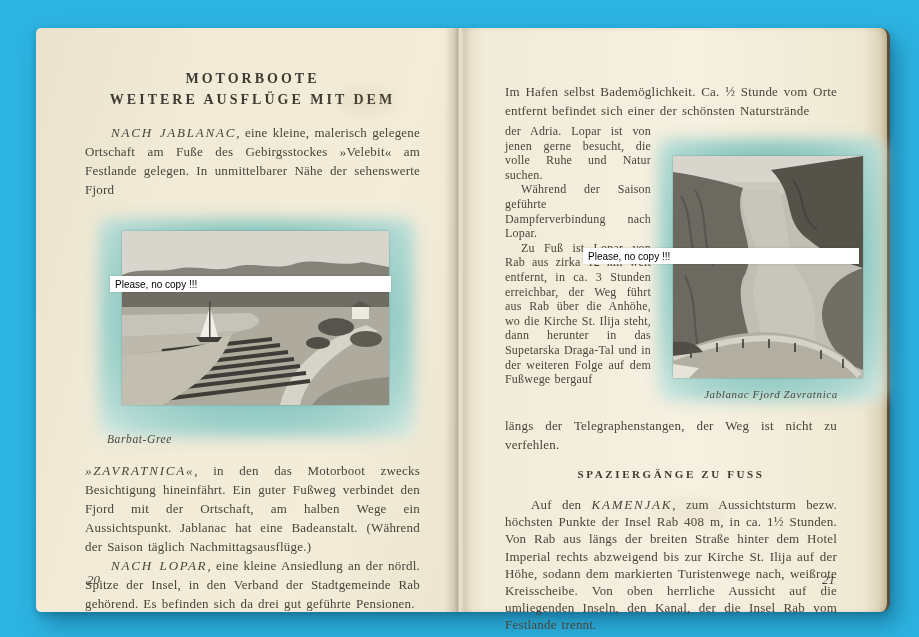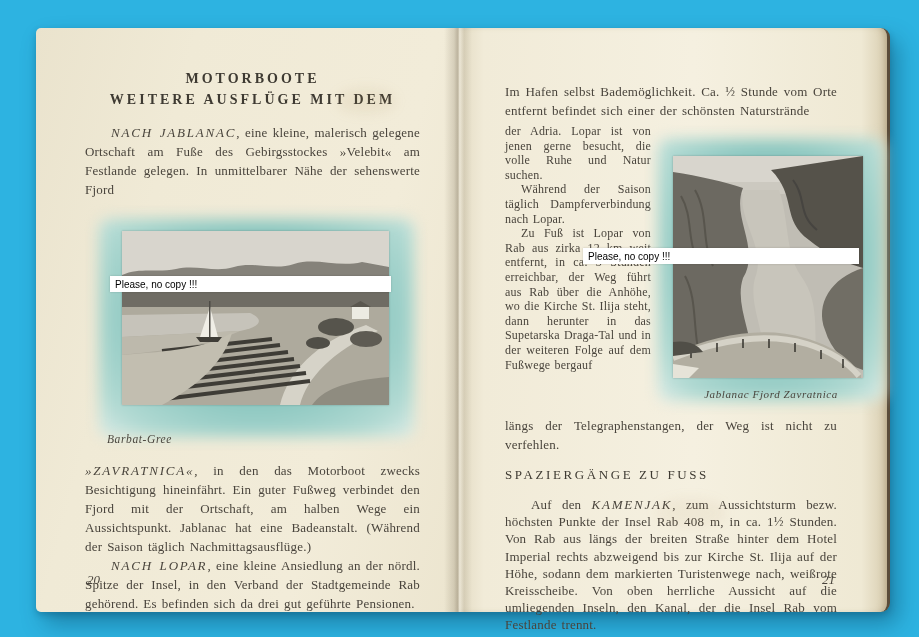--- a/index.html
+++ b/index.html
@@ -67,22 +67,22 @@
     background:radial-gradient(ellipse at 50% 45%,#78bcb4 0%,#8cc7c0 50%,#b2dad3 82%,#dcece7 100%);
     filter:blur(7px);
   }
   .photo-right{left:22px;top:26px;width:190px;height:222px;}
   .cap-right{
     position:absolute;left:0;right:0;bottom:12px;text-align:center;
     font-style:italic;font-size:11px;color:#4a463e;letter-spacing:.6px;
   }
   .tail{margin-top:4px;}
   .heading-right{
-    margin:10px 0 11px;text-align:left;font-weight:normal;color:#3e3a32;
-    font-size:13px;letter-spacing:2.6px;
+    margin:10px 0 11px;text-align:center;font-weight:bold;color:#3e3a32;
+    font-size:11px;letter-spacing:2.6px;
   }
   .last-para{font-size:13px;line-height:17.2px;}
   .page-number{
     position:absolute;bottom:24px;font-style:italic;font-size:13px;color:#49443c;
   }
   .pn-left{left:51px;}
   .pn-right{right:52px;}
   
   .wm{
     position:absolute;height:16px;background:#ffffff;z-index:8;
@@ -149,21 +149,21 @@
 
     <div class="page-number pn-left">20</div>
   </div>
 
   <div class="page page-right">
     <p class="body-text">Im Hafen selbst Bademöglichkeit. Ca. ½ Stunde vom Orte entfernt befindet sich einer der schönsten Naturstrände</p>
 
     <div class="wrap-row">
       <div class="narrow-col">
         <p>der Adria. Lopar ist von jenen gerne besucht, die volle Ruhe und Natur suchen.</p>
-        <p class="ind2">Während der Saison täglich Dampferverbindung nach Lopar.</p>
+        <p class="ind2">Während der Saison geführte Dampferverbindung nach Lopar.</p>
         <p class="ind2">Zu Fuß ist Lopar von Rab aus zirka 12 km weit entfernt, in ca. 3 Stunden erreichbar, der Weg führt aus Rab über die Anhöhe, wo die Kirche St. Ilija steht, dann herunter in das Supetarska Draga-Tal und in der weiteren Folge auf dem Fußwege bergauf</p>
       </div>
 
       <figure class="fig-right" style="margin:6px -51px 0 0;">
         <div class="teal"></div>
         <svg class="photo photo-right" viewBox="0 0 190 222" aria-hidden="true">
           <rect width="190" height="222" fill="#c0bdb4"></rect>
           <rect width="190" height="36" fill="#d8d5cd"></rect>
           <rect x="30" y="26" width="95" height="12" fill="#ccc9c0"></rect>
           <path d="M70 34 C64 64 94 92 82 122 C74 152 98 184 90 222 L146 222 C138 184 150 150 128 120 C112 98 116 62 106 34 Z" fill="#c8c5bb"></path>

